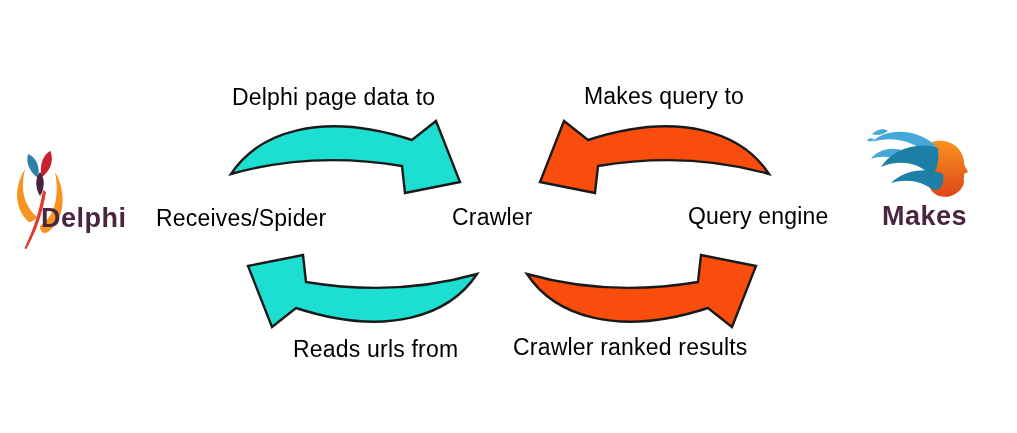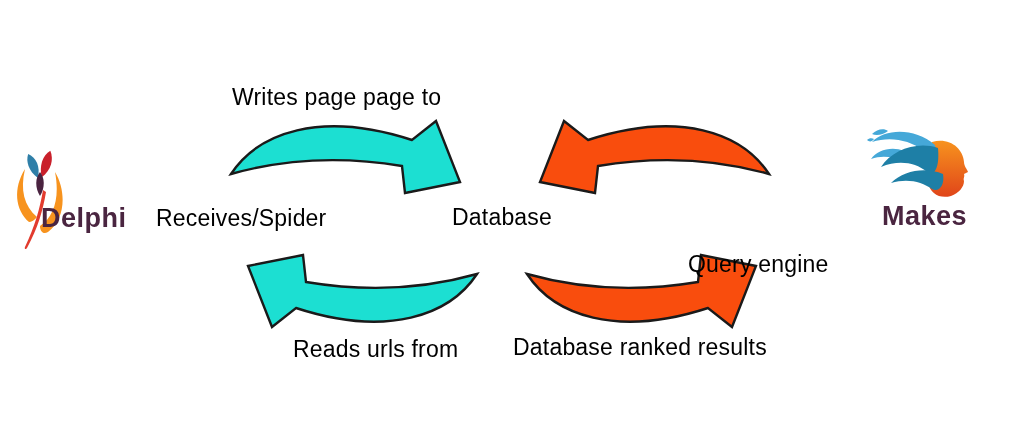--- a/index.html
+++ b/index.html
@@ -32,27 +32,28 @@
                L 405 193
                L 402 166
                C 342 156, 284 159, 231 174 Z"></path>
     </defs>
     <use href="#swoosh" stroke="#1a1a1a" stroke-width="2.4" fill="#1CDFD2"></use>
     <use href="#swoosh" stroke="#1a1a1a" stroke-width="2.4" transform="translate(1000,0) scale(-1,1)" fill="#F94D0D"></use>
     <use href="#swoosh" stroke="#1a1a1a" stroke-width="2.4" transform="rotate(180 354 224)" fill="#1CDFD2"></use>
     <use href="#swoosh" stroke="#1a1a1a" stroke-width="2.4" transform="rotate(180 648 224) translate(1000 0) scale(-1 1)" fill="#F94D0D"></use>
   </svg>
 
-  <div class="lbl" style="left:232px;top:84px;">Writes page page to</div>
+  <div class="lbl" style="left:232px;top:84px;">Delphi page data to</div>
+  <div class="lbl" style="left:584px;top:83px;">Makes query to</div>
   <div class="lbl" style="left:293px;top:336px;">Reads urls from</div>
-  <div class="lbl" style="left:513px;top:334px;">Database ranked results</div>
+  <div class="lbl" style="left:513px;top:334px;">Crawler ranked results</div>
 
   <div class="lbl" style="left:156px;top:205px;">Receives/Spider</div>
-  <div class="lbl" style="left:452px;top:204px;">Database</div>
-  <div class="lbl" style="left:688px;top:203px;margin-top:48px;">Query engine</div>
+  <div class="lbl" style="left:452px;top:204px;">Crawler</div>
+  <div class="lbl" style="left:688px;top:203px;">Query engine</div>
 
   <svg class="logo-svg" style="left:12px;top:150px;" width="54" height="102" viewBox="0 0 54 102" xmlns="http://www.w3.org/2000/svg">
 
     <path d="M 17 72 C 3 60, 1 38, 13 19 C 8 40, 12 56, 25 67 C 23 70, 19 72, 17 72 Z" fill="#F7931E"></path>
     <path d="M 28 76 C 42 67, 48 48, 43 22 C 55 42, 53 70, 36 82 C 31 85, 28 81, 28 76 Z" fill="#F7931E"></path>
 
     <path d="M 31 40 C 28 58, 23 76, 13 97 C 12 99, 14 100, 15 98 C 26 78, 31 60, 34 42 Z" fill="#E23B2E"></path>
 
     <path d="M 21 3 C 27 9, 28 19, 21 29 C 15 19, 16 9, 21 3 Z" fill="#2F7FA8" transform="rotate(-22 21 16)"></path>
     <path d="M 34 0 C 40 7, 41 18, 34 28 C 28 18, 28 7, 34 0 Z" fill="#C9202B" transform="rotate(18 34 14)"></path>

